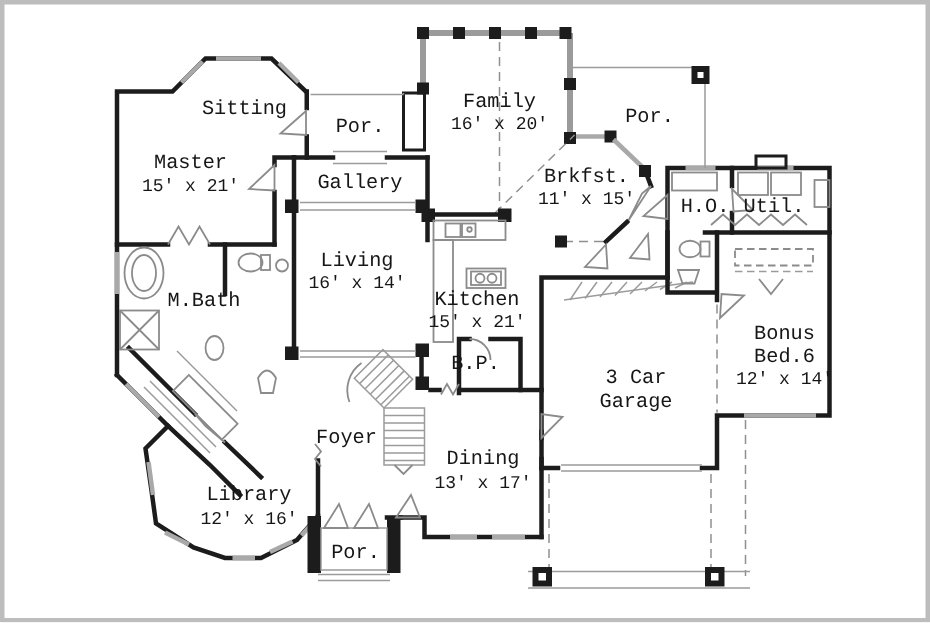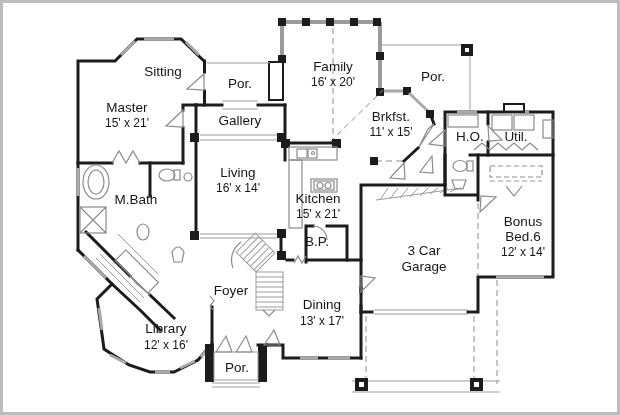--- a/index.html
+++ b/index.html
@@ -1,17 +1,17 @@
 <!DOCTYPE html>
 <html><head>
 <meta charset="utf-8">
 <style>
   html,body{margin:0;padding:0;background:#ffffff;}
   .stage{position:relative;width:620px;height:415px;background:#ffffff;overflow:hidden;
-         font-family:Liberation Sans, sans-serif;}
+         font-family:Liberation Mono, monospace;}
   svg{position:absolute;left:0;top:0;}
   
   .w3{stroke:#1c1c1c;stroke-width:3;fill:none;stroke-linecap:square;}
   .w2{stroke:#1c1c1c;stroke-width:2;fill:none;stroke-linecap:square;}
   .win{stroke:#a9a9a9;stroke-width:3;fill:none;stroke-linecap:butt;}
   .gwall{stroke:#9b9b9b;stroke-width:4;fill:none;stroke-linecap:butt;}
   .thin{stroke:#9b9b9b;stroke-width:1;fill:none;}
   .thin2{stroke:#8b8b8b;stroke-width:1.2;fill:none;}
   .dash{stroke:#8f8f8f;stroke-width:1;fill:none;stroke-dasharray:6 4;}
   .post{fill:#1c1c1c;stroke:none;}

